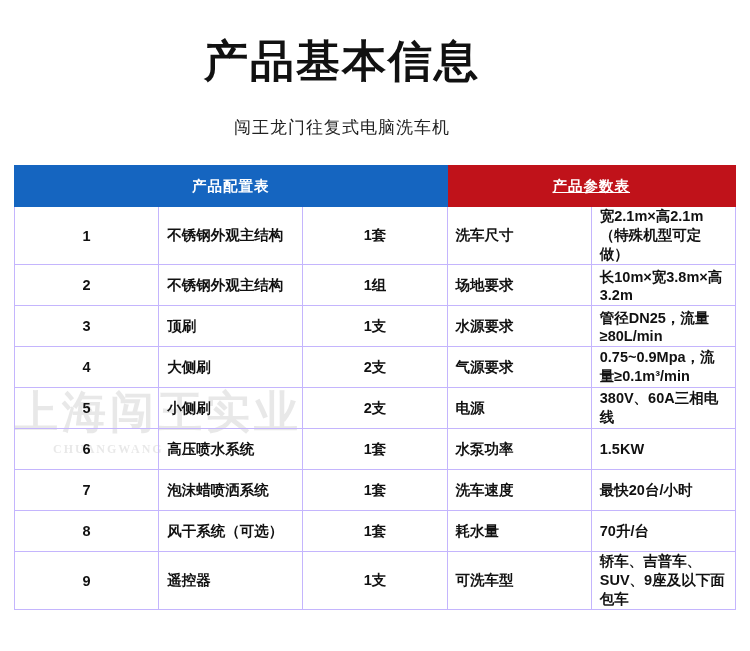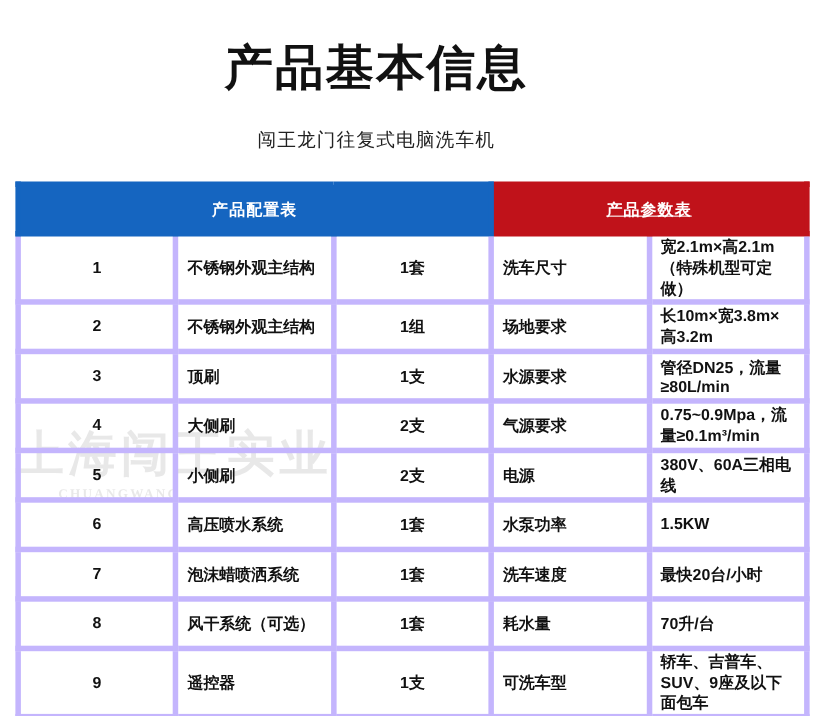--- a/index.html
+++ b/index.html
@@ -44,21 +44,21 @@
   }
   table.spec {
     border-collapse: collapse;
     width: 722px;
     table-layout: fixed;
     position: relative;
     z-index: 2;
     background: transparent;
   }
   table.spec td, table.spec th {
-    border: 5px solid #c4b5fd;
+    border: 1px solid #c4b5fd;
     padding: 0 8px;
     height: 40px;
     font-size: 14.5px;
     vertical-align: middle;
     background: transparent;
   }
   .hdr-left {
     background: #1565c0 !important;
     color: #ffffff;
     font-weight: bold;

